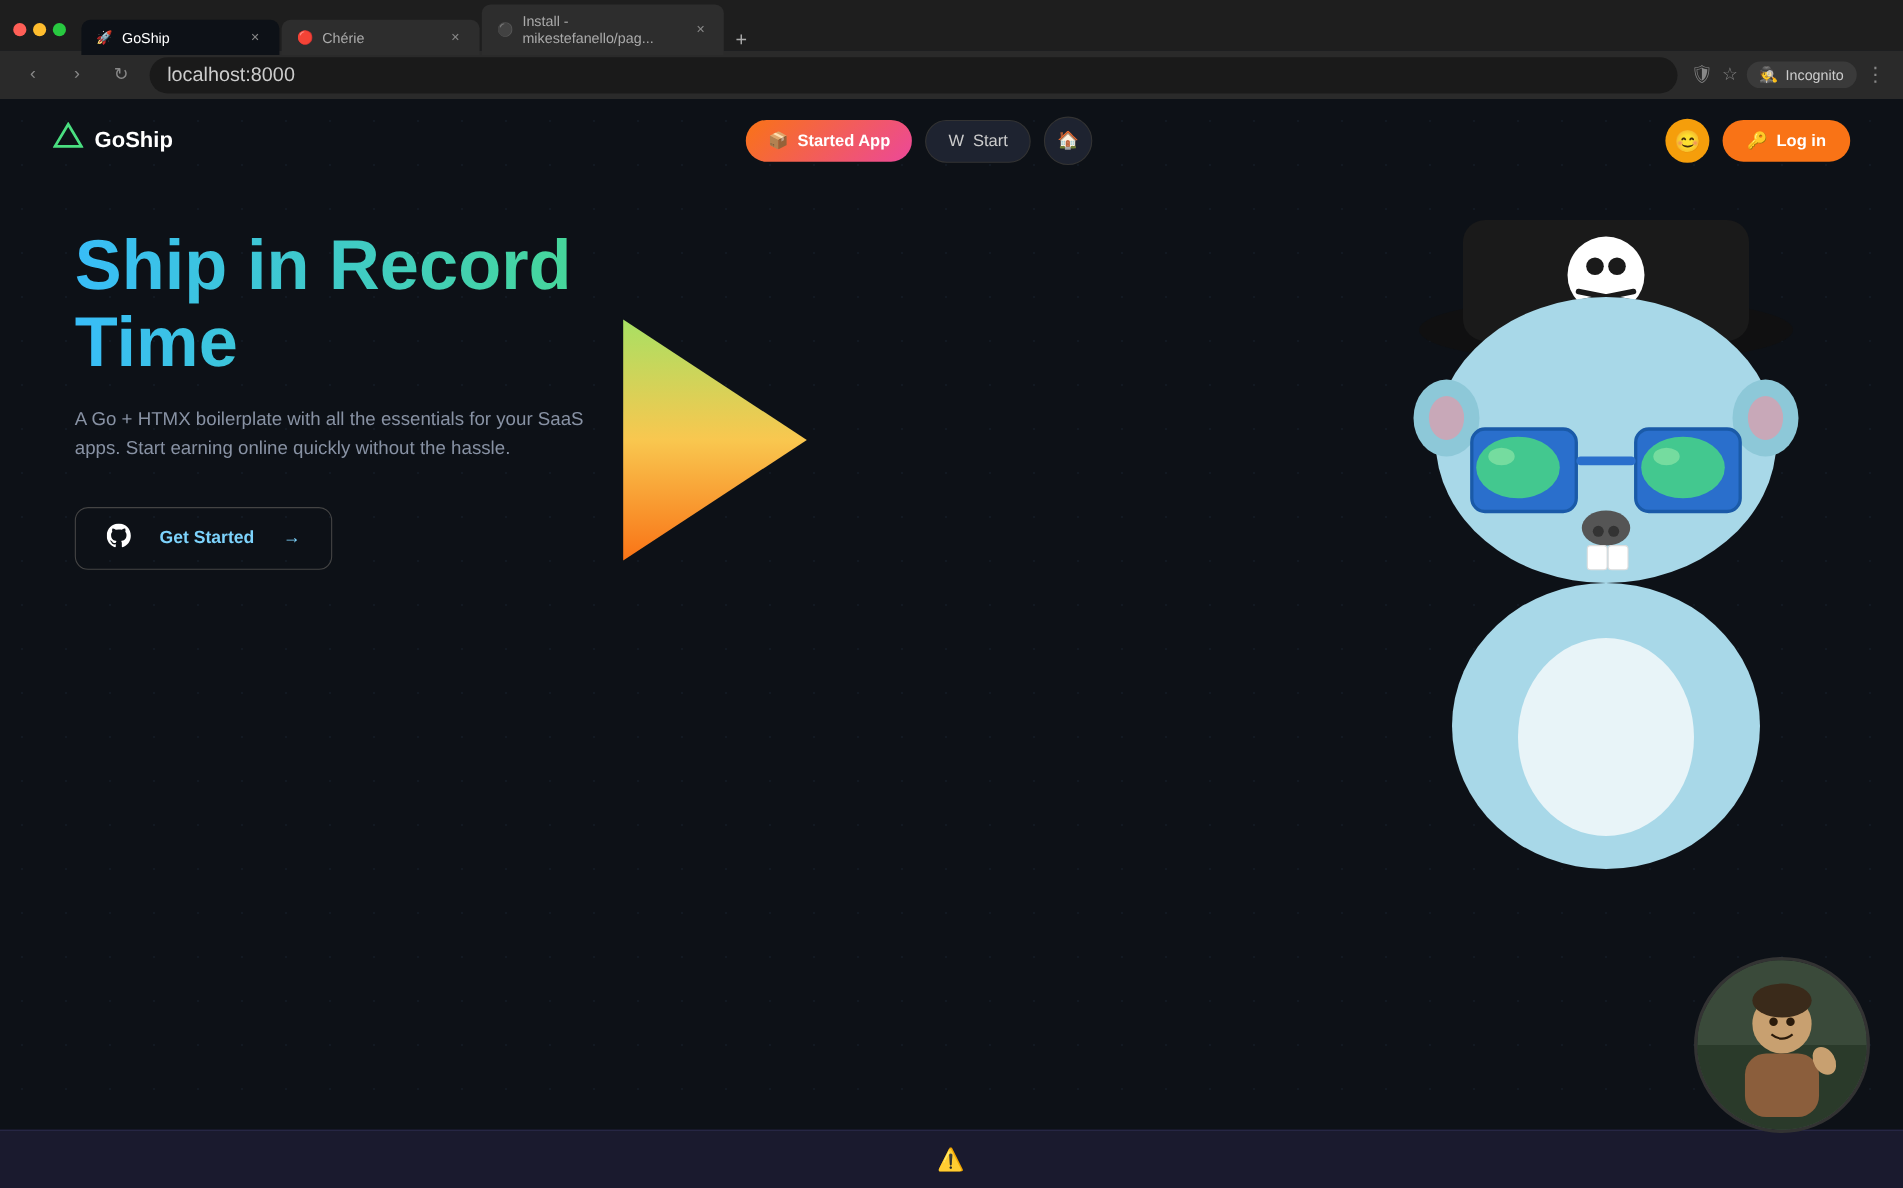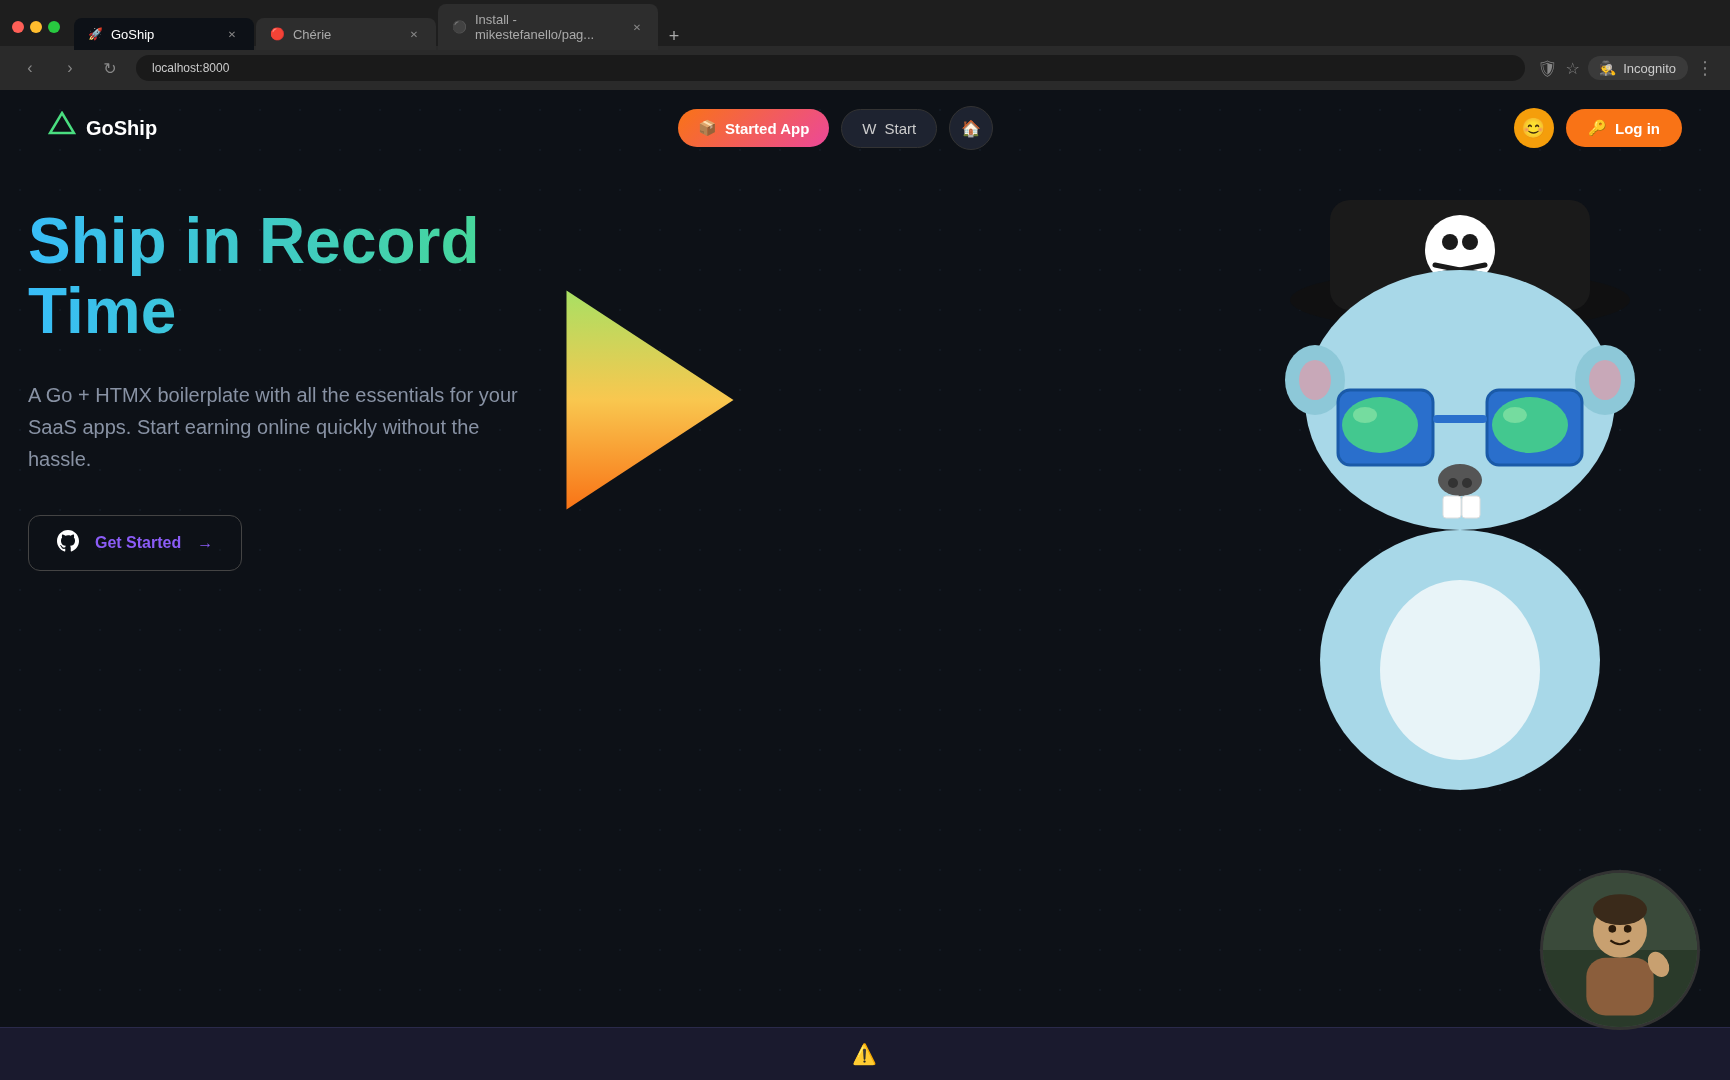--- a/index.html
+++ b/index.html
@@ -110,21 +110,21 @@
       color: #888;
       font-size: 16px;
       cursor: pointer;
     }
 
     .address-bar {
       flex: 1;
       background: #1a1a1a;
       border-radius: 20px;
       padding: 6px 16px;
-      font-size: 12px;
+      font-size: 18px;
       color: #ccc;
       display: flex;
       align-items: center;
     }
 
     .nav-right {
       display: flex;
       align-items: center;
       gap: 8px;
       color: #888;
@@ -247,56 +247,56 @@
       font-size: 15px;
       font-weight: 600;
       cursor: pointer;
       display: flex;
       align-items: center;
       gap: 8px;
     }
 
     
     .hero {
-      padding: 40px 28px;
+      padding: 40px 68px;
       position: relative;
     }
 
     .hero-title {
       font-size: 64px;
       font-weight: 800;
       background: linear-gradient(90deg, #38bdf8, #4ade80);
       -webkit-background-clip: text;
       -webkit-text-fill-color: transparent;
       background-clip: text;
       max-width: 580px;
       line-height: 1.1;
     }
 
     .hero-subtitle {
-      font-size: 20px;
+      font-size: 17px;
       color: #8892a4;
-      margin-top: 32px;
+      margin-top: 20px;
       max-width: 500px;
       line-height: 1.6;
     }
 
     .btn-get-started {
       margin-top: 40px;
       background: transparent;
-      color: #8b5cf6;
+      color: #7dd3fc;
       border: 1.5px solid #444;
       border-radius: 12px;
       padding: 14px 28px;
       font-size: 16px;
       font-weight: 600;
       cursor: pointer;
       display: inline-flex;
       align-items: center;
-      gap: 16px;
+      gap: 26px;
     }
 
     
     .play-btn-container {
       position: absolute;
       top: 160px;
       left: 520px;
       width: 260px;
       height: 300px;
       display: flex;

